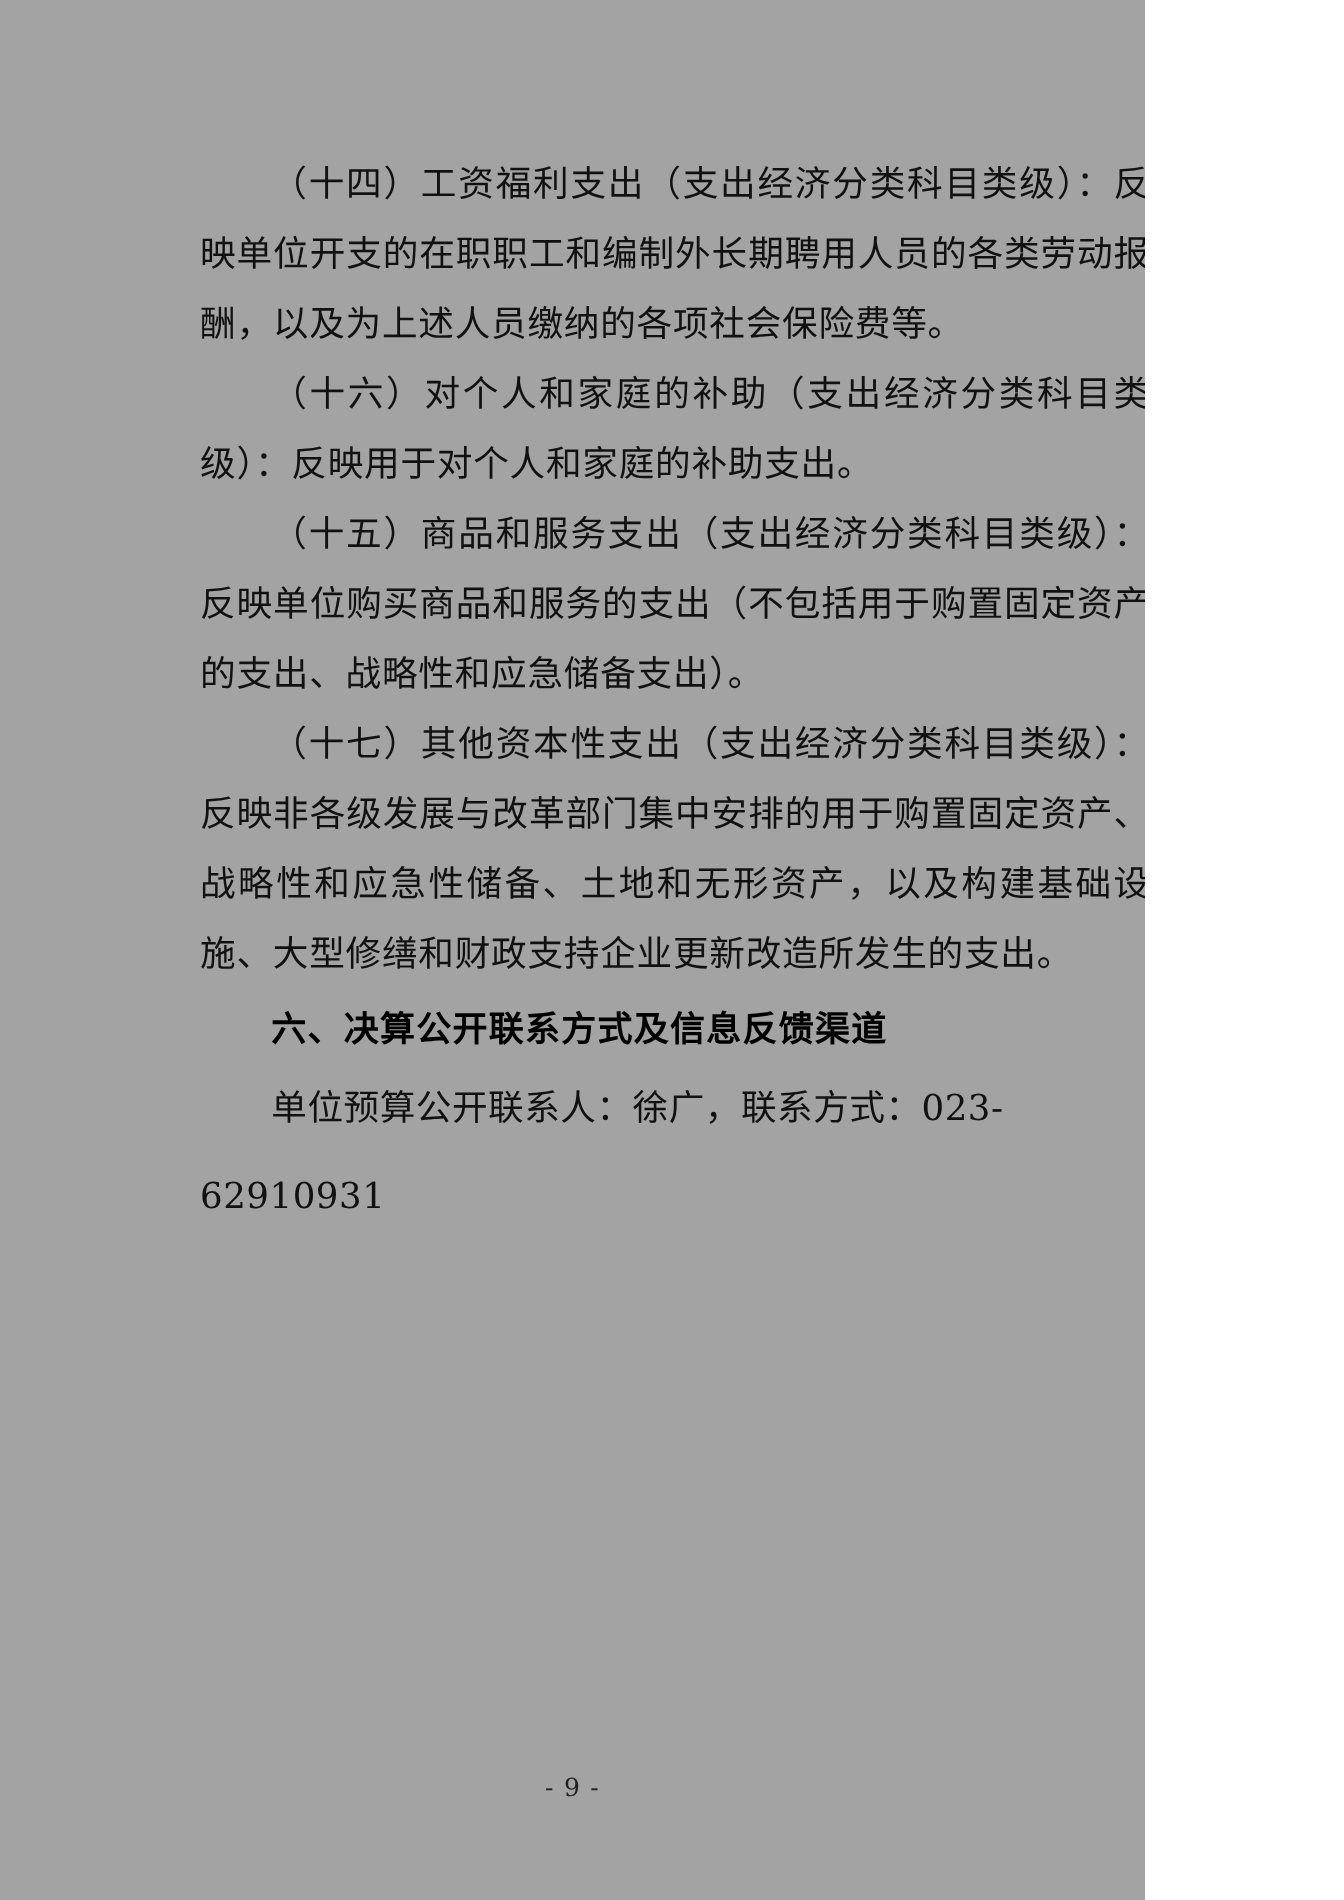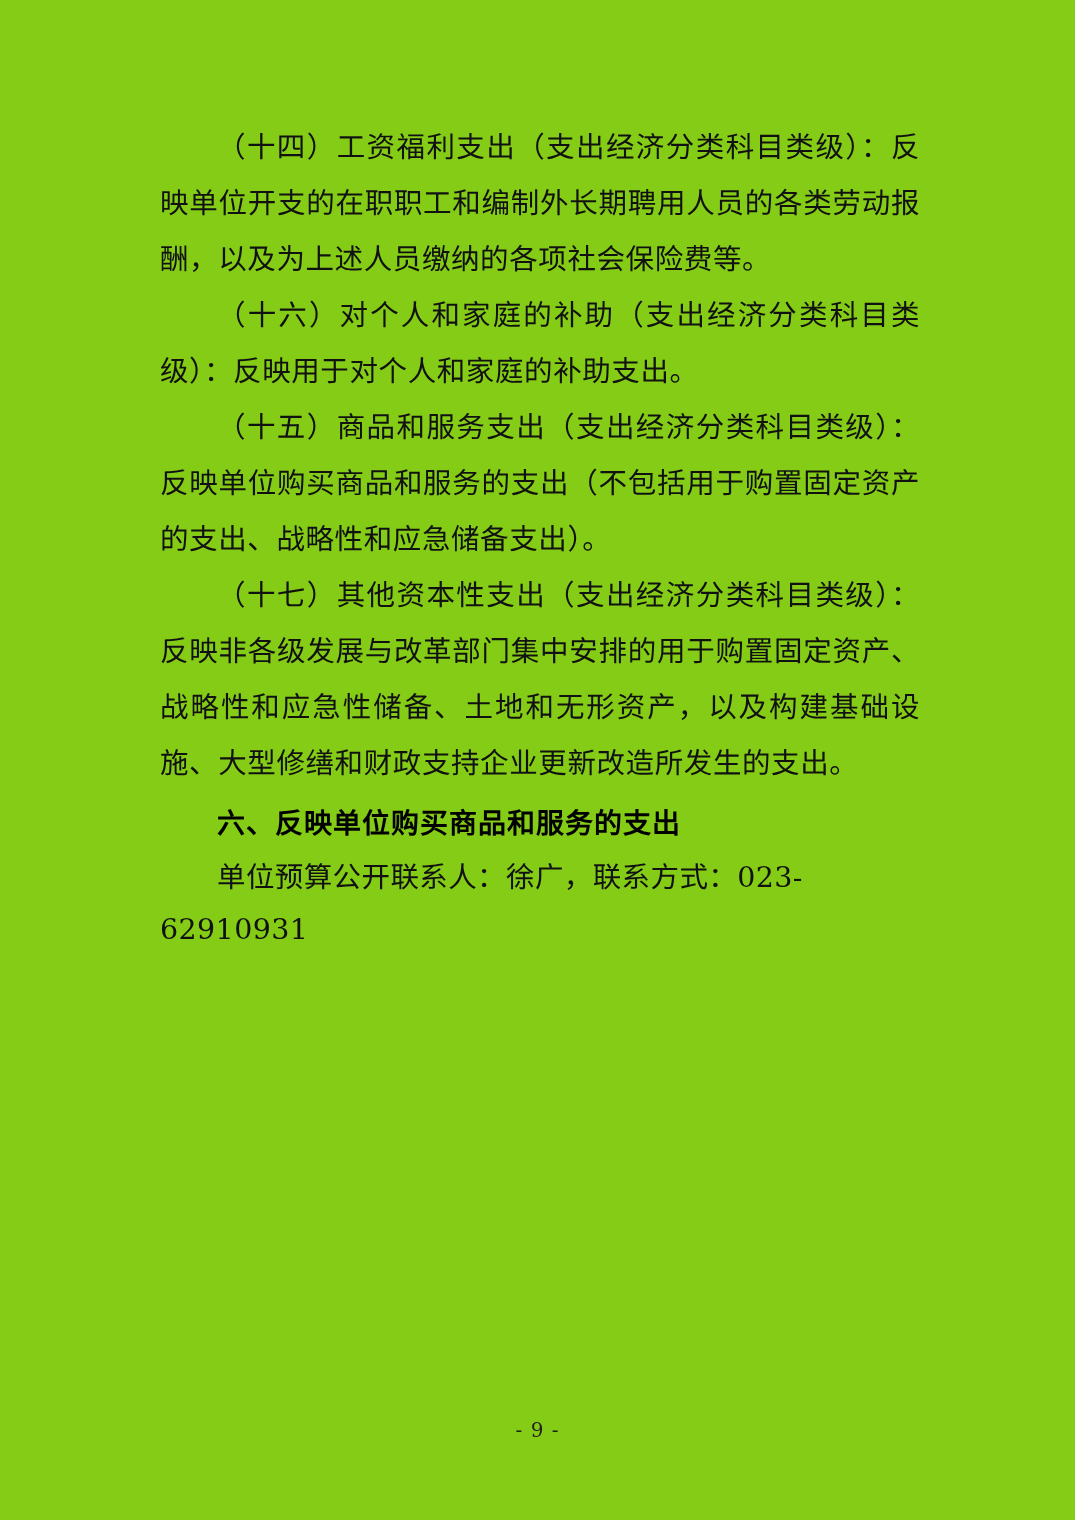--- a/index.html
+++ b/index.html
@@ -2,23 +2,23 @@
 <html lang="zh-CN"><head>
 <meta charset="utf-8">
 <style>
   html, body {
     margin: 0;
     padding: 0;
     background: #ffffff;
   }
   .page {
     position: relative;
-    width: 1075px;
+    width: 916px;
     height: 1520px;
-    background: #84cc16;
+    background: #a3a3a3;
     box-sizing: border-box;
     overflow: hidden;
     font-family: "DejaVu Serif", "Liberation Serif", serif;
     color: #0d0d0d;
   }
   .content {
     position: absolute;
     left: 160px;
     top: 120px;
     width: 760px;
@@ -40,21 +40,21 @@
     font-size: 28px;
     line-height: 56px;
     text-indent: 57px;
     margin: 4px 0 0 0;
     letter-spacing: 1px;
     color: #000000;
   }
   .contact {
     font-family: "DejaVu Serif", "Liberation Serif", serif;
     font-size: 28.5px;
-    line-height: 52px;
+    line-height: 70px;
     text-indent: 57px;
     margin: 0;
     letter-spacing: 0.4px;
     color: #111111;
   }
   .footer {
     position: absolute;
     left: 0;
     right: 0;
     bottom: 78px;
@@ -67,17 +67,17 @@
 </style>
 </head>
 <body>
 
 <div class="page">
   <div class="content">
     <p class="para">（十四）工资福利支出（支出经济分类科目类级）：反映单位开支的在职职工和编制外长期聘用人员的各类劳动报酬，以及为上述人员缴纳的各项社会保险费等。</p>
     <p class="para">（十六）对个人和家庭的补助（支出经济分类科目类级）：反映用于对个人和家庭的补助支出。</p>
     <p class="para">（十五）商品和服务支出（支出经济分类科目类级）：反映单位购买商品和服务的支出（不包括用于购置固定资产的支出、战略性和应急储备支出）。</p>
     <p class="para">（十七）其他资本性支出（支出经济分类科目类级）：反映非各级发展与改革部门集中安排的用于购置固定资产、战略性和应急性储备、土地和无形资产，以及构建基础设施、大型修缮和财政支持企业更新改造所发生的支出。</p>
-    <h2 class="heading">六、反映单位购买商品和服务的支出</h2>
+    <h2 class="heading">六、决算公开联系方式及信息反馈渠道</h2>
     <p class="contact">单位预算公开联系人：徐广，联系方式：023-62910931</p>
   </div>
   <div class="footer">- 9 -</div>
 </div>
 
 </body></html>

